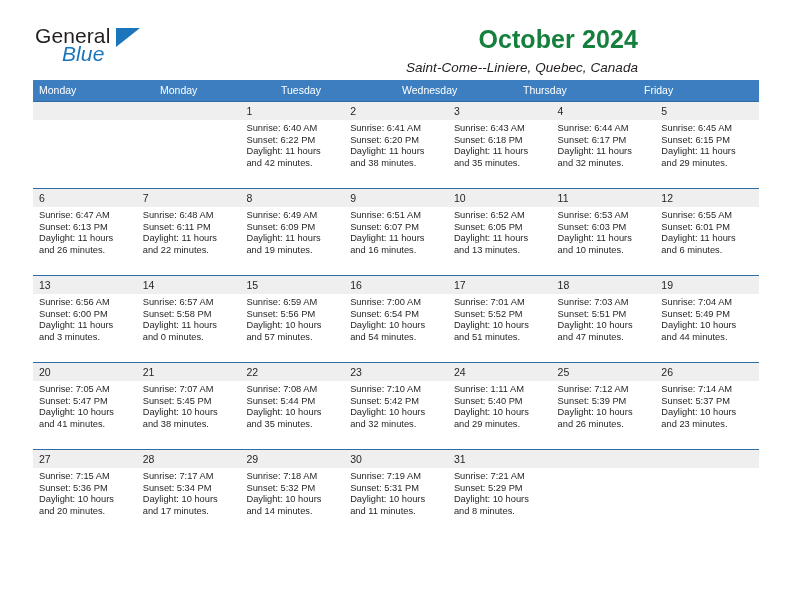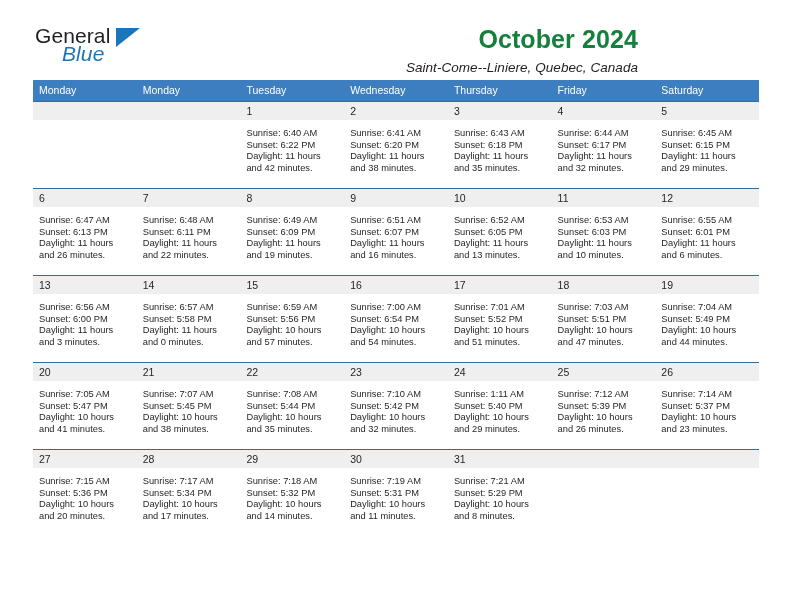--- a/index.html
+++ b/index.html
@@ -134,21 +134,21 @@
     flex: 1 1 0;
     box-sizing: border-box;
     padding-left: 6px;
     font-size: 10.5px;
     line-height: 18px;
     color: #231f20;
   }
   .daybody {
     flex: 1 1 0;
     box-sizing: border-box;
-    padding: 8px 6px 0 6px;
+    padding: 3px 6px 0 6px;
     font-size: 9.3px;
     line-height: 11.6px;
     color: #231f20;
   }
   .daybody div {
     white-space: nowrap;
   }
   .empty {
     
   }
@@ -175,21 +175,20 @@
 
   <div class="calendar">
 
     <div class="weekday-row">
       <div class="weekday">Monday</div>
       <div class="weekday">Monday</div>
       <div class="weekday">Tuesday</div>
       <div class="weekday">Wednesday</div>
       <div class="weekday">Thursday</div>
       <div class="weekday">Friday</div>
-      <div class="weekday">Saturday</div>
     </div>
 
     <div class="week">
       <div class="week-numbers">
         <div class="daynum"></div>
         <div class="daynum"></div>
         <div class="daynum">1</div>
         <div class="daynum">2</div>
         <div class="daynum">3</div>
         <div class="daynum">4</div>

